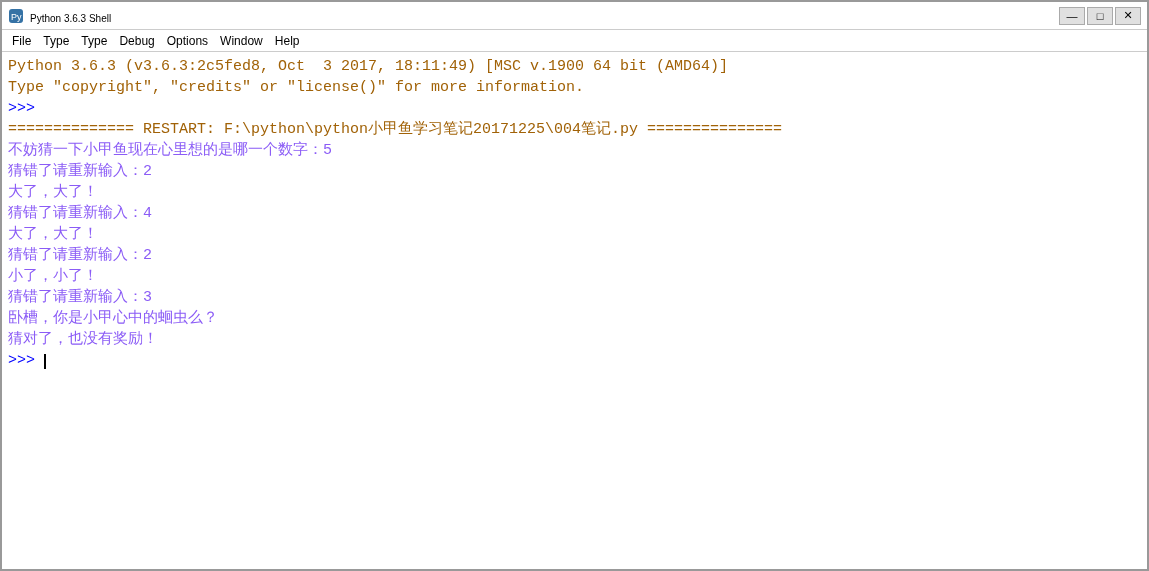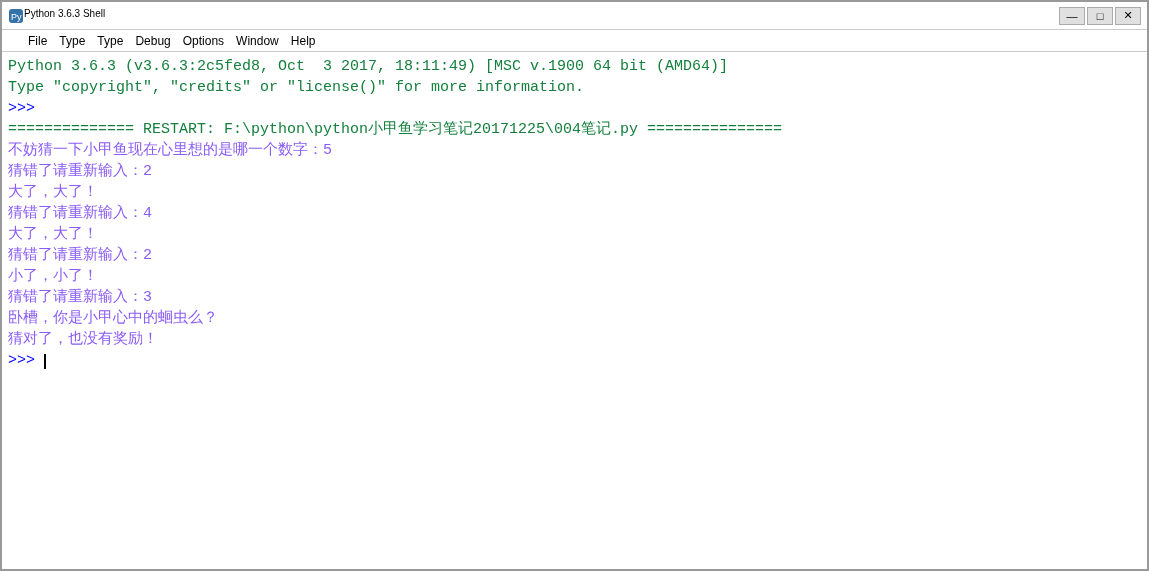--- a/index.html
+++ b/index.html
@@ -20,21 +20,22 @@
       display: flex;
       align-items: center;
       justify-content: space-between;
       padding: 4px 6px;
       height: 28px;
       user-select: none;
     }
 
     .title-bar-left {
       display: flex;
-      align-items: flex-start;
+      align-items: flex-end;
+      gap: 6px;
     }
 
     .title-bar-icon {
       width: 16px;
       height: 16px;
     }
 
     .title-bar-text {
       font-family: Arial, sans-serif;
       font-size: 10px;
@@ -56,21 +57,21 @@
       display: flex;
       align-items: center;
       justify-content: center;
       font-family: Arial, sans-serif;
     }
 
     .menu-bar {
       display: flex;
       background: white;
       border-bottom: 1px solid #ccc;
-      padding: 2px 20px;
+      padding: 2px 4px;
       height: 22px;
       align-items: center;
     }
 
     .menu-item {
       font-family: Arial, sans-serif;
       font-size: 12px;
       padding: 1px 6px;
       cursor: pointer;
       color: #000;
@@ -81,21 +82,21 @@
       background: white;
       padding: 4px 6px;
       overflow-y: auto;
       font-family: 'Courier New', Courier, monospace;
       font-size: 15px;
       color: #000;
       line-height: 1.4;
     }
 
     .line-normal {
-      color: #15803d;
+      color: #a16207;
       white-space: pre;
     }
 
     .line-blue {
       color: #8b5cf6;
       white-space: pre;
     }
 
     .line-prompt {
       color: #0000ff;

